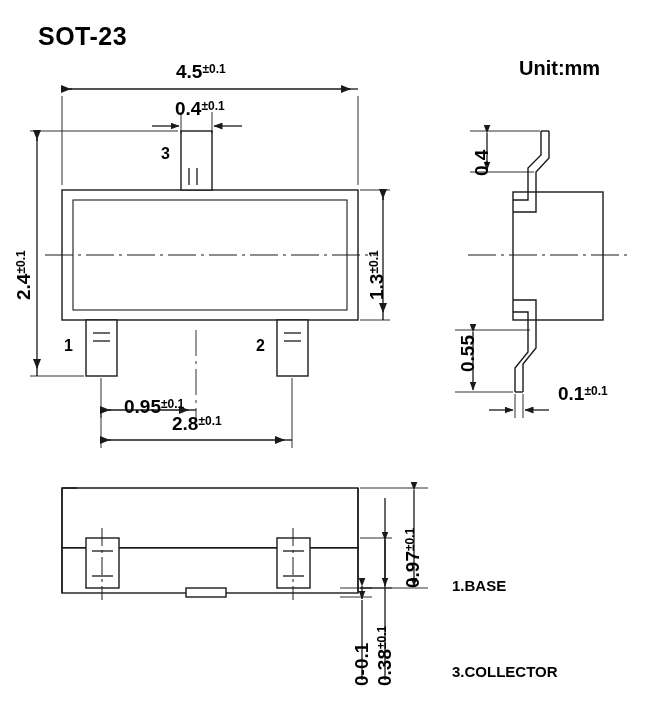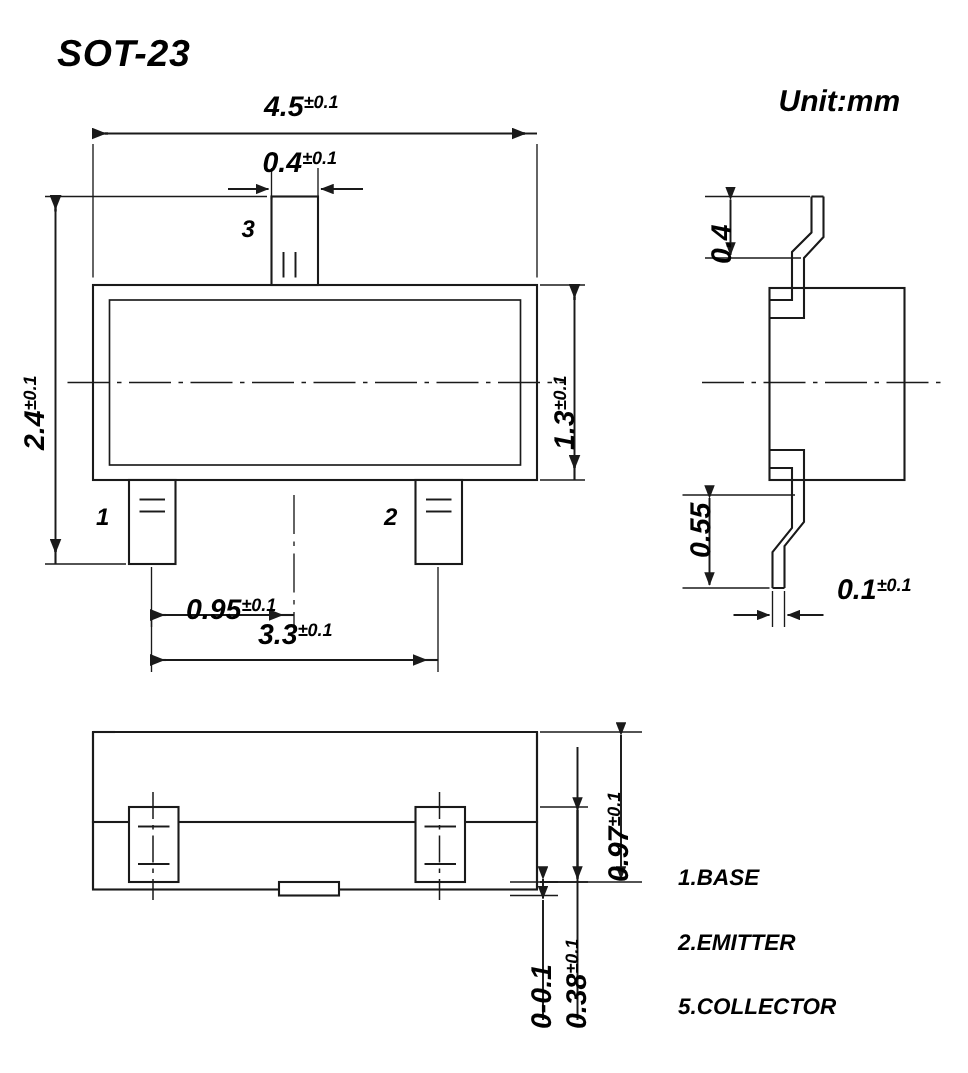--- a/index.html
+++ b/index.html
@@ -9,21 +9,20 @@
   }
   body {
     font-family: "Liberation Sans", sans-serif;
   }
   #sheet {
     position: relative;
     width: 645px;
     height: 715px;
     background: #ffffff;
     overflow: hidden;
-    font-style: italic;
   }
   .lbl {
     position: absolute;
     font-family: "Liberation Sans", sans-serif;
     color: #000000;
     white-space: nowrap;
     line-height: 1;
   }
   .title {
     font-size: 25px;
@@ -218,21 +217,21 @@
 
   <div class="lbl dim rot90" style="left:367px; top:300px;">
     <span>1.3</span><span class="tol">±0.1</span>
   </div>
 
   <div class="lbl dim" style="left:124px; top:397px;">
     <span>0.95</span><span class="tol">±0.1</span>
   </div>
 
   <div class="lbl dim" style="left:172px; top:414px;">
-    <span>3.3</span><span class="tol">±0.1</span>
+    <span>2.8</span><span class="tol">±0.1</span>
   </div>
 
   <div class="lbl pin" style="left:161px; top:146px;">3</div>
   <div class="lbl pin" style="left:64px; top:338px;">1</div>
   <div class="lbl pin" style="left:256px; top:338px;">2</div>
 
   <div class="lbl dim rot90" style="left:472px; top:176px;">
     <span>0.4</span><span class="tol"></span>
   </div>
 
@@ -250,16 +249,15 @@
 
   <div class="lbl dim rot90" style="left:352px; top:686px;">
     <span>0-0.1</span><span class="tol"></span>
   </div>
 
   <div class="lbl dim rot90" style="left:375px; top:686px;">
     <span>0.38</span><span class="tol">±0.1</span>
   </div>
 
   <div class="lbl legend" style="left:452px; top:578px;">1.BASE</div>
-  <div class="lbl legend" style="left:452px; top:621px;">2.EMITTER</div>
-  <div class="lbl legend" style="left:452px; top:664px;">5.COLLECTOR</div>
+  <div class="lbl legend" style="left:452px; top:664px;">3.COLLECTOR</div>
 
 </div>
 
 </body></html>

